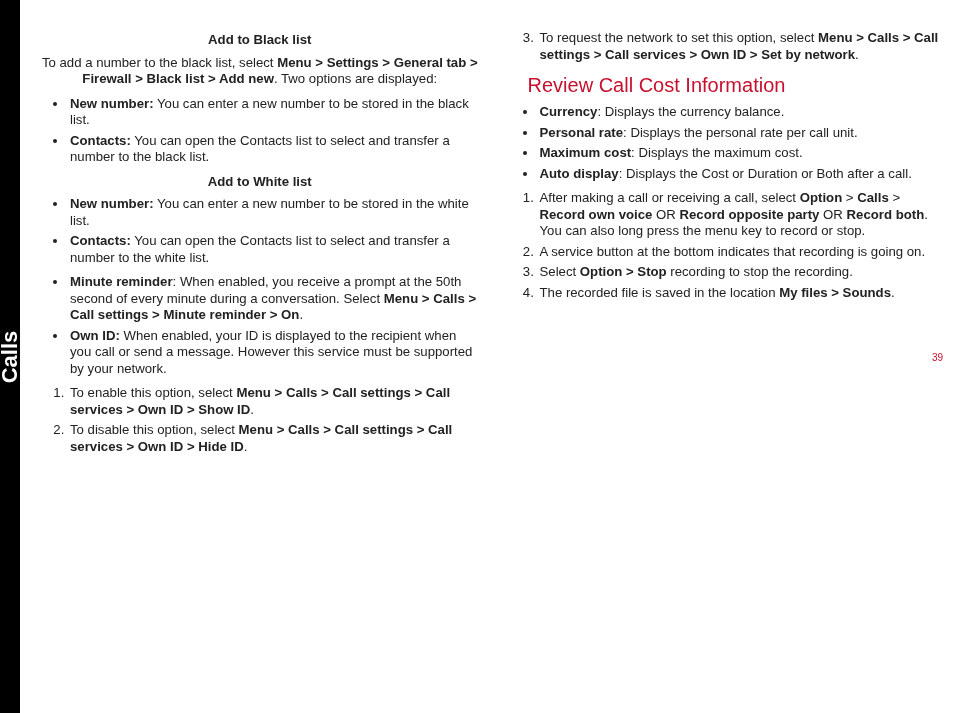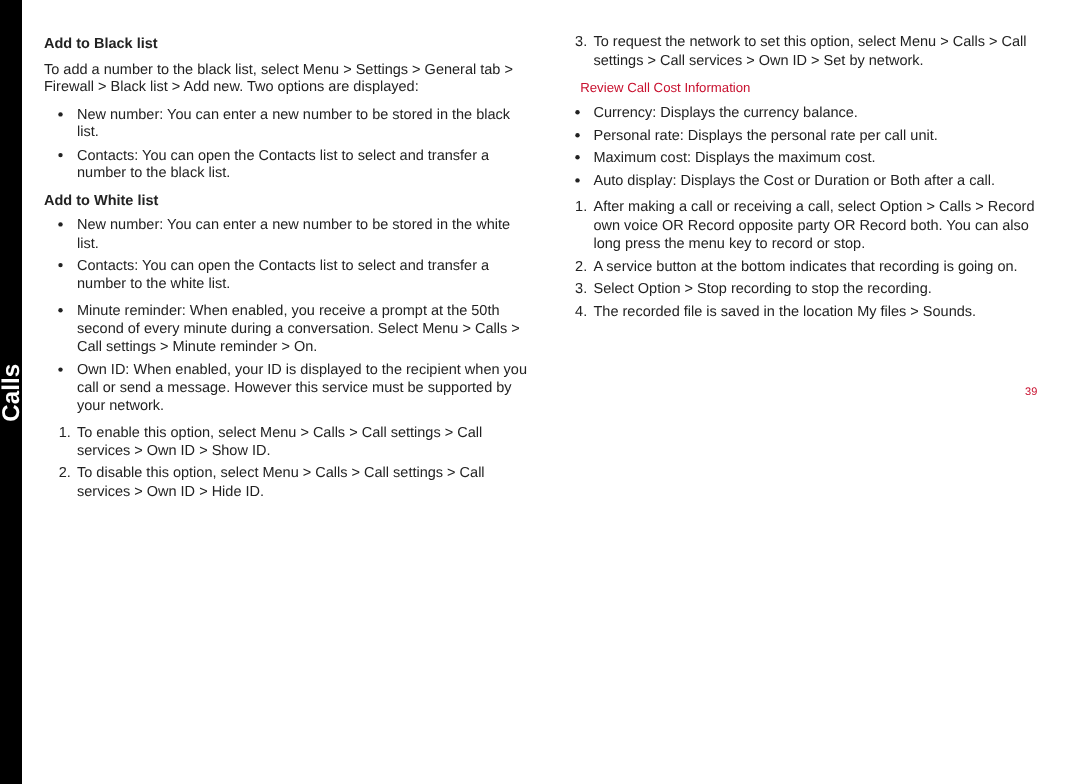--- a/index.html
+++ b/index.html
@@ -44,42 +44,42 @@
   .col {
     flex: 1;
     font-size: 13.2px;
     line-height: 1.25;
     color: #222;
   }
   .subhead {
     font-weight: bold;
     margin: 2px 0 6px 0;
   }
-  p { margin: 0 0 8px 0; }
-  b { font-weight: normal; }
+  p { margin: 0 0 8px 0; text-align: center; }
+  b { font-weight: bold; }
   ul {
     list-style: disc;
     margin: 0 0 8px 0;
     padding-left: 28px;
   }
   ul li {
     padding-left: 2px;
     margin-bottom: 4px;
   }
   ol {
     margin: 0 0 8px 0;
     padding-left: 28px;
   }
   ol li {
     padding-left: 2px;
     margin-bottom: 4px;
   }
   .section-title {
     color: #c8102e;
-    font-size: 12px;
+    font-size: 20px;
     margin: 10px 0 6px 0;
     font-family: "Arial Narrow", Arial, sans-serif;
     font-stretch: condensed;
     letter-spacing: 0px;
     padding-left: 18px;
   }
   .pagenum {
     position: absolute;
     right: 26px;
     top: 50%;

